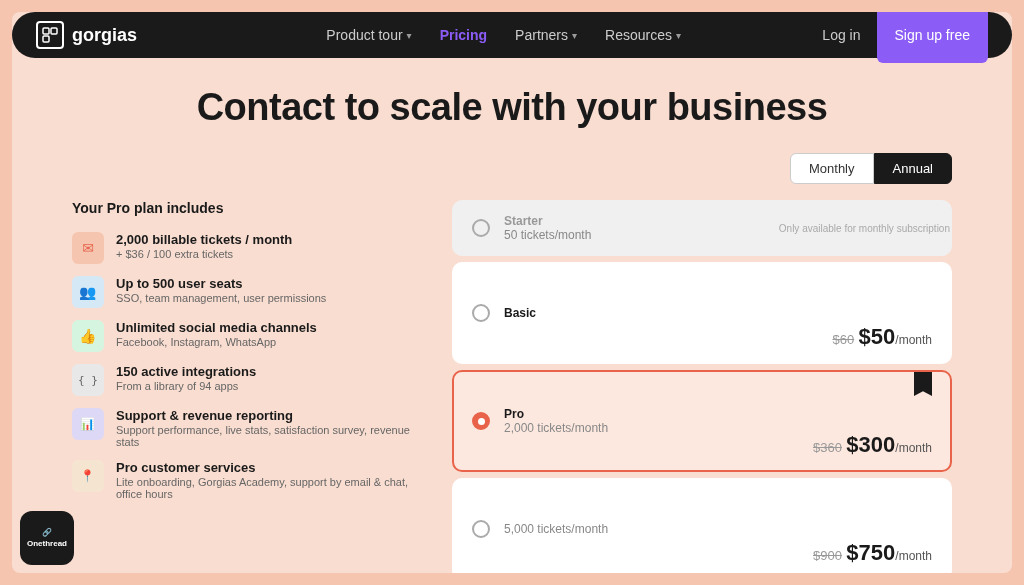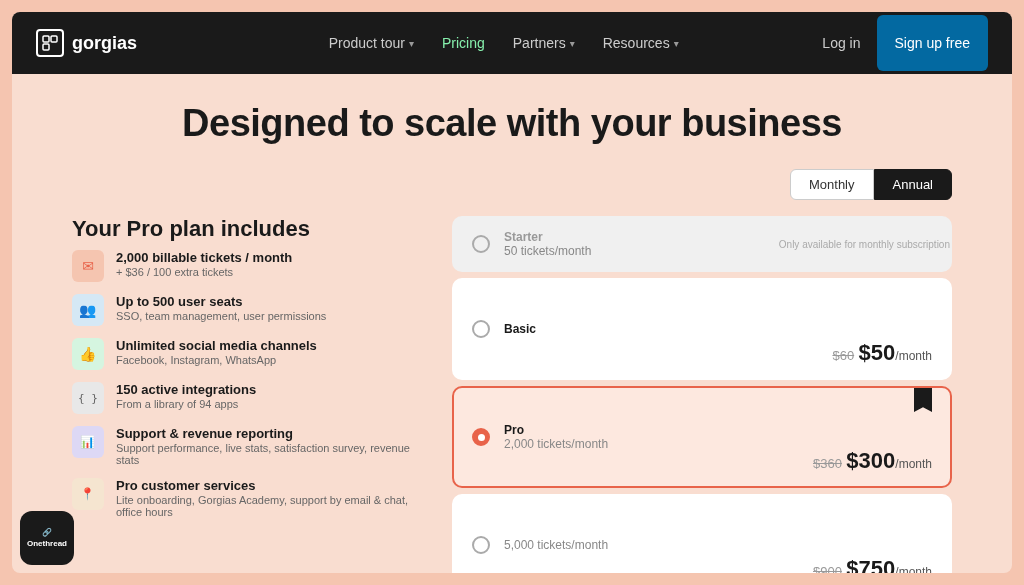--- a/index.html
+++ b/index.html
@@ -19,22 +19,23 @@
       overflow: hidden;
       display: flex;
       flex-direction: column;
     }
     
     .navbar {
       background-color: #1a1a1a;
       display: flex;
       align-items: center;
       padding: 0 24px;
-      height: 62px;
+      height: 46px;
       flex-shrink: 0;
+      border-radius: 28px;
     }
     .navbar-logo {
       display: flex;
       align-items: center;
       gap: 8px;
       color: white;
       font-size: 18px;
       font-weight: 600;
       margin-right: 48px;
     }
@@ -58,42 +59,42 @@
     }
     .nav-item {
       color: #cccccc;
       font-size: 14px;
       cursor: pointer;
       display: flex;
       align-items: center;
       gap: 4px;
     }
     .nav-item.active {
-      color: #86efac;
-      font-weight: 400;
+      color: #8b5cf6;
+      font-weight: 700;
       align-items: flex-end;
     }
     .nav-arrow {
       font-size: 10px;
       color: #999;
     }
     .navbar-actions {
       display: flex;
       align-items: center;
       gap: 16px;
     }
     .btn-login {
       color: #cccccc;
       font-size: 14px;
       cursor: pointer;
       background: none;
       border: none;
     }
     .btn-signup {
-      background-color: #0369a1;
+      background-color: #8b5cf6;
       color: white;
       border: none;
       border-radius: 6px;
       padding: 20px 18px;
       font-size: 14px;
       font-weight: 500;
       cursor: pointer;
     }
     
     .main-content {
@@ -137,24 +138,24 @@
     .two-col {
       display: flex;
       gap: 40px;
       flex: 1;
     }
     
     .left-col {
       flex: 0 0 340px;
     }
     .plan-title {
-      font-size: 22px;
+      font-size: 14px;
       font-weight: 700;
       color: #1a1a1a;
-      margin-bottom: 8px;
+      margin-bottom: 16px;
     }
     .feature-list {
       display: flex;
       flex-direction: column;
       gap: 12px;
     }
     .feature-item {
       display: flex;
       align-items: flex-start;
       gap: 12px;
@@ -340,21 +341,21 @@
         <span class="nav-arrow">▾</span>
       </span>
     </div>
     <div class="navbar-actions">
       <button class="btn-login">Log in</button>
       <button class="btn-signup">Sign up free</button>
     </div>
   </nav>
 
   <div class="main-content">
-    <h1 class="page-title">Designed to scale with your business</h1>
+    <h1 class="page-title">Contact to scale with your business</h1>
 
     <div class="billing-toggle">
       <button class="toggle-btn monthly">Monthly</button>
       <button class="toggle-btn annual">Annual</button>
     </div>
 
     <div class="two-col">
 
       <div class="left-col">
         <h2 class="plan-title">Your Pro plan includes</h2>

